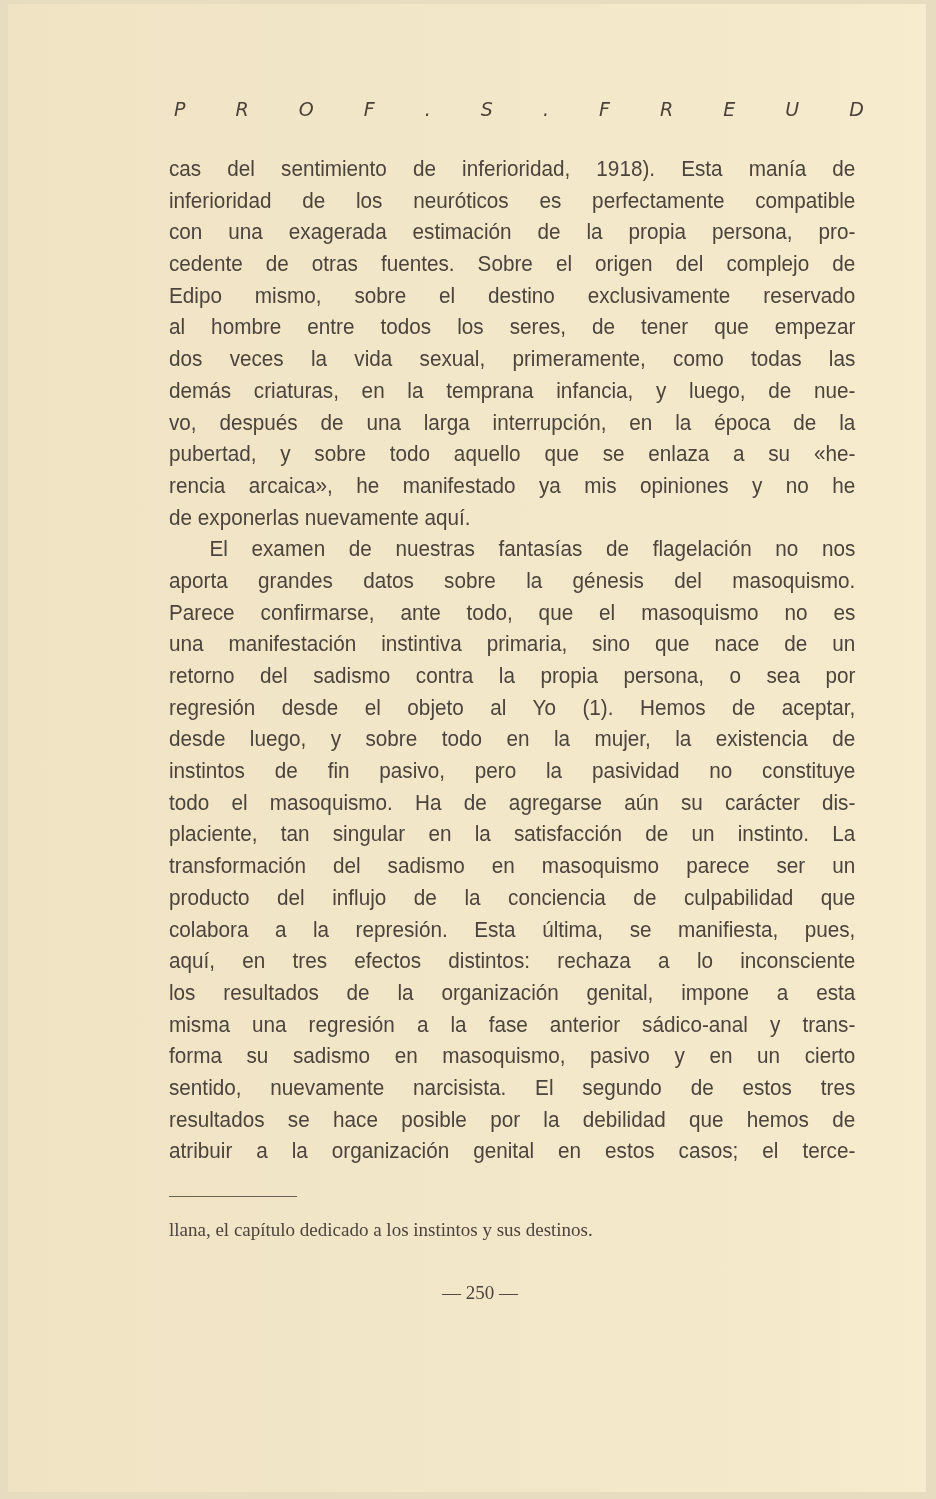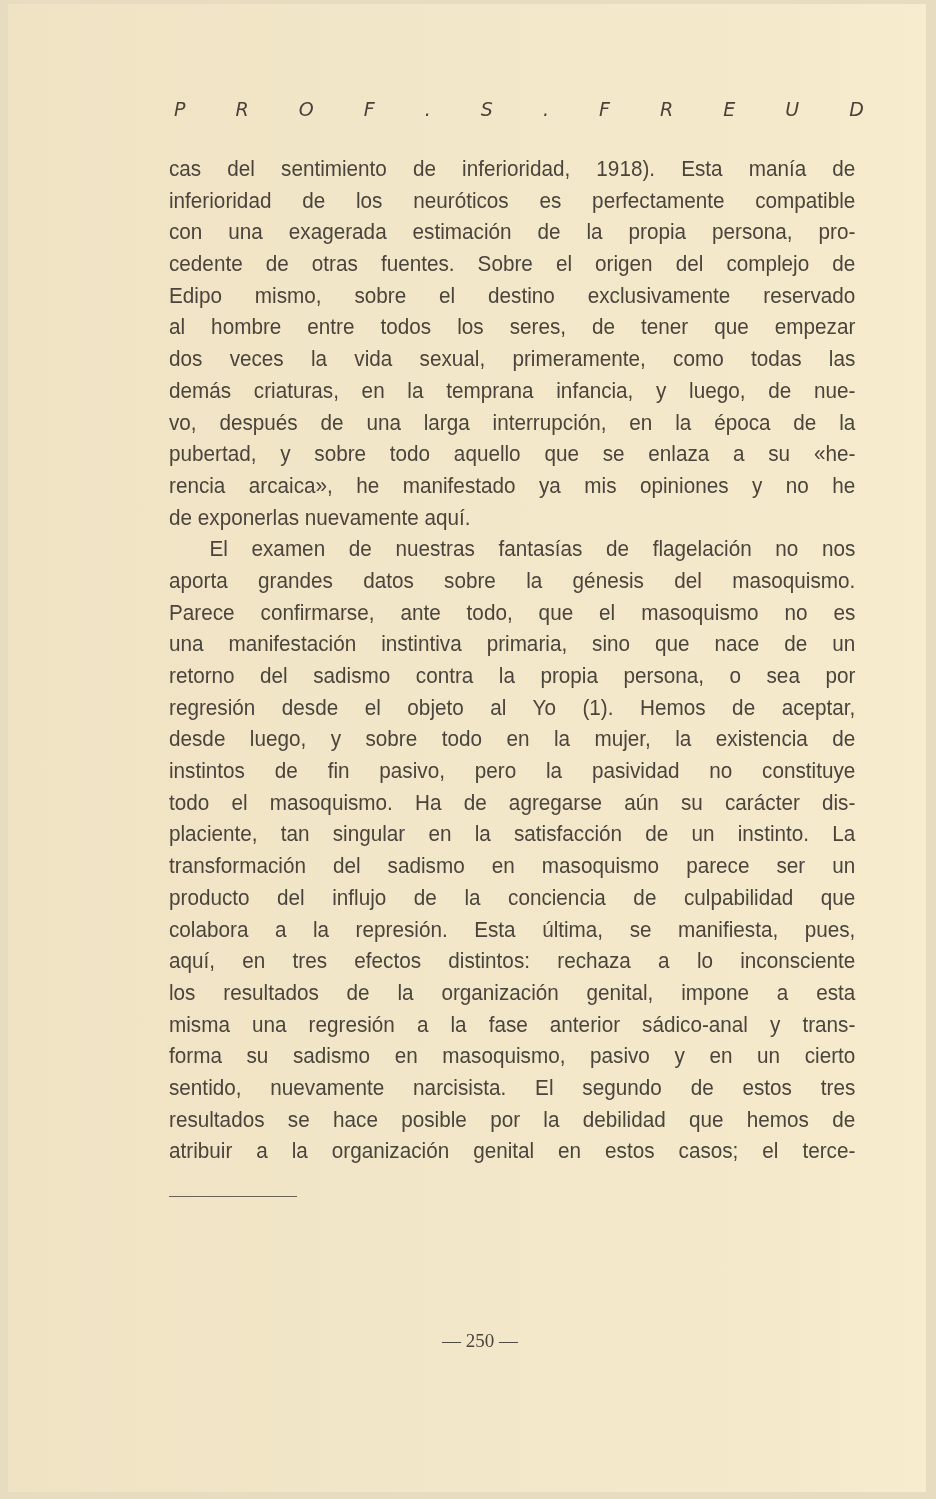--- a/index.html
+++ b/index.html
@@ -97,21 +97,20 @@
       position: absolute;
       top: 1278px;
       left: 0;
       width: 918px;
       padding-left: 26px;
       box-sizing: border-box;
       text-align: center;
       font-family: "Liberation Serif", serif;
       font-size: 19px;
       color: #4b443c;
-      margin-top: 48px;
     }
   </style>
 </head>
 <body>
 
 <div class="page">
 
   <div class="running-head">
     <span>P</span>
     <span>R</span>
@@ -162,17 +161,18 @@
       <span class="line">forma su sadismo en masoquismo, pasivo y en un cierto</span>
       <span class="line">sentido, nuevamente narcisista. El segundo de estos tres</span>
       <span class="line">resultados se hace posible por la debilidad que hemos de</span>
       <span class="line">atribuir a la organización genital en estos casos; el terce-</span>
     </div>
   </div>
 
   <div class="footnote-rule"></div>
 
   <div class="footnotes">
+    <span class="fn-line last">llana, el capítulo dedicado a los instintos y sus destinos.</span>
   </div>
 
   <div class="page-number">— 250 —</div>
 
 </div>
 
 </body></html>

